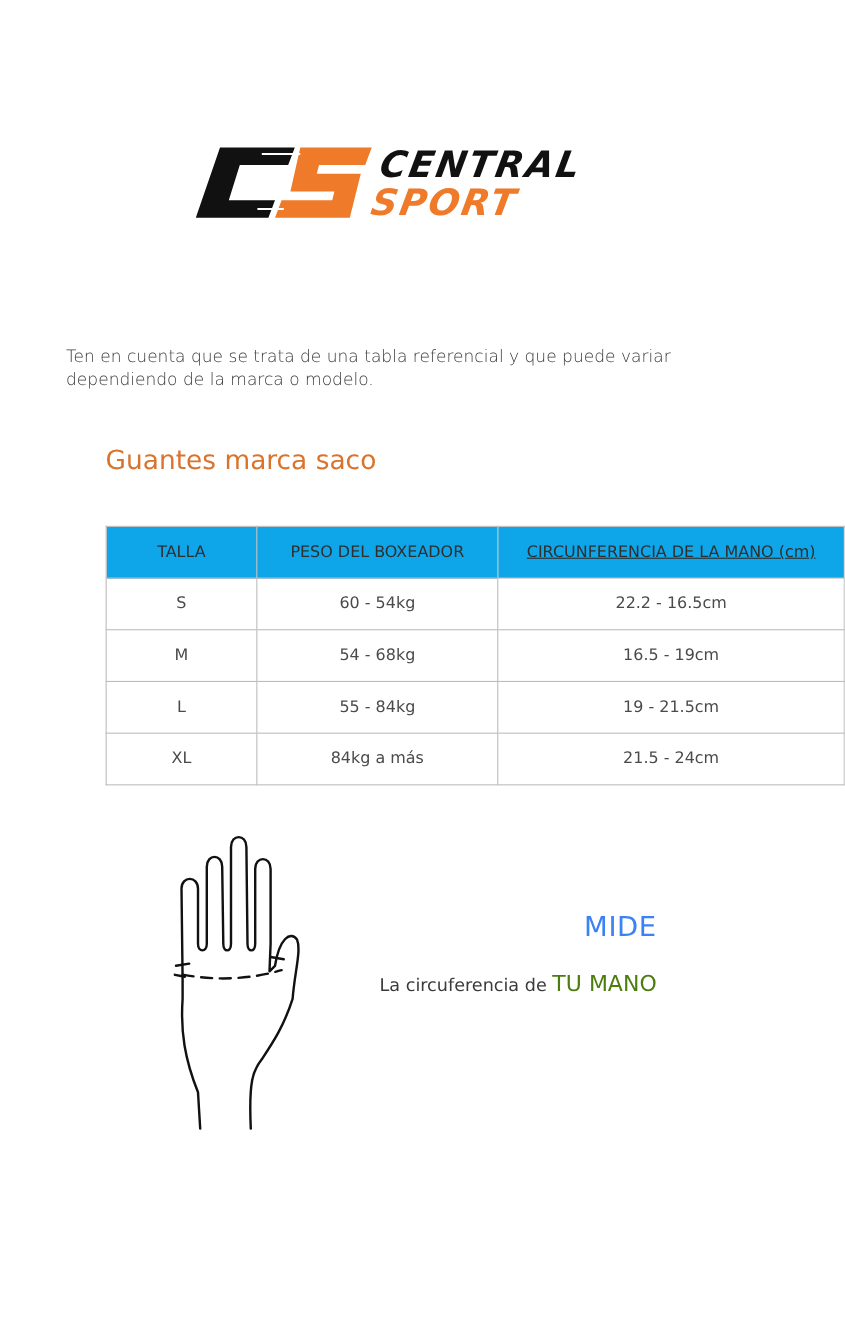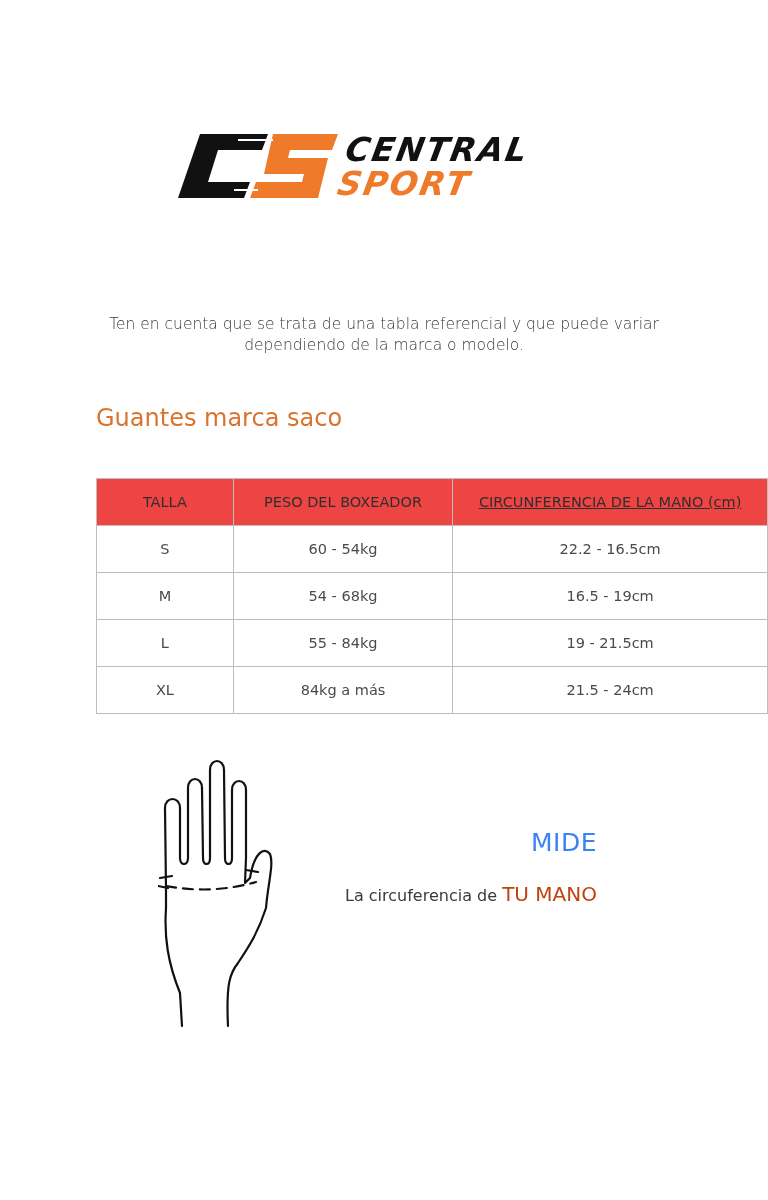--- a/index.html
+++ b/index.html
@@ -1,31 +1,31 @@
 <!DOCTYPE html>
 <html><head>
 <meta charset="utf-8">
 <style>
   html, body { margin:0; padding:0; }
   body { width:768px; height:1200px; background:#ffffff; position:relative; overflow:hidden; font-family:"DejaVu Sans", sans-serif; color:#3a3a3a; }
   .logo { position:absolute; left:178px; top:130px; width:415px; height:72px; }
   .logo-text { position:absolute; font-family:"DejaVu Sans", sans-serif; font-weight:bold; font-style:italic; letter-spacing:2px; transform:skewX(-10deg); }
   .logo-central { left:168px; top:0px; font-size:33px; color:#111111; }
   .logo-sport { left:160px; top:34px; font-size:33px; color:#ee7a2a; }
-  .note { position:absolute; left:60px; top:314px; width:648px; text-align:center; font-size:15.5px; line-height:21px; color:#3a3a3a; font-weight:300; }
+  .note { position:absolute; left:60px; top:314px; width:648px; font-size:15.5px; line-height:21px; color:#3a3a3a; font-weight:300; }
   .section-title { position:absolute; left:96px; top:404px; font-size:24px; color:#d9742e; }
   table.size-table { position:absolute; left:96px; top:478px; border-collapse:collapse; font-size:14.5px; color:#4a4a4a; }
   table.size-table th, table.size-table td { border:1.3px solid #bdbdbd; text-align:center; height:46px; padding:0; font-weight:normal; }
-  table.size-table th { background:#ef4444; color:#2f2f2f; }
+  table.size-table th { background:#0ea5e9; color:#2f2f2f; }
   .col1 { width:147px; } .col2 { width:235px;margin-left:41px; } .col3 { width:320px; white-space:nowrap; overflow:hidden;text-decoration:underline; }
   .table-wrap-clip { position:absolute; left:0; top:0; width:768px; height:1200px; overflow:hidden; pointer-events:none; }
   .hand { position:absolute; left:158px; top:758px; width:162px; height:270px; }
   .mide { position:absolute; right:171px; top:828px; font-size:25px; color:#3b82f6; letter-spacing:0.5px; }
   .mide-sub { position:absolute; right:171px; top:882px; font-size:16px; color:#3a3a3a; white-space:nowrap; }
-  .mide-sub .accent { color:#c2410c; font-size:20px; }
+  .mide-sub .accent { color:#4d7c0f; font-size:20px; }
 </style>
 </head>
 <body>
 
 <div class="logo">
   <svg width="170" height="72" viewBox="0 0 170 72" style="position:absolute;left:0;top:0;">
     <polygon points="22,4 90,4 84,20 40,20 30,52 72,52 66,68 0,68" fill="#111111"></polygon>
     <polygon points="95,4 160,4 154,20 112,20 110,28 150,28 140,68 72,68 78,52 124,52 126,44 86,44" fill="#ee7a2a"></polygon>
     <line x1="60" y1="10" x2="95" y2="10" stroke="#ffffff" stroke-width="2"></line>
     <line x1="56" y1="60" x2="80" y2="60" stroke="#ffffff" stroke-width="2"></line>

